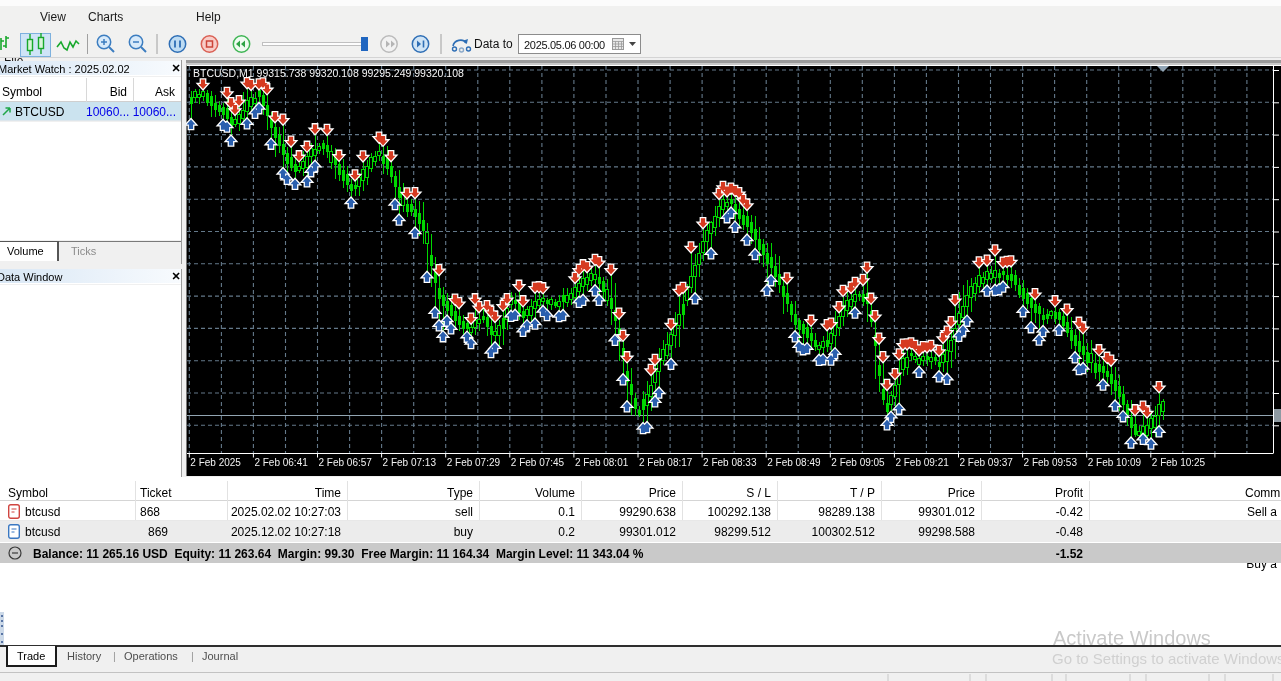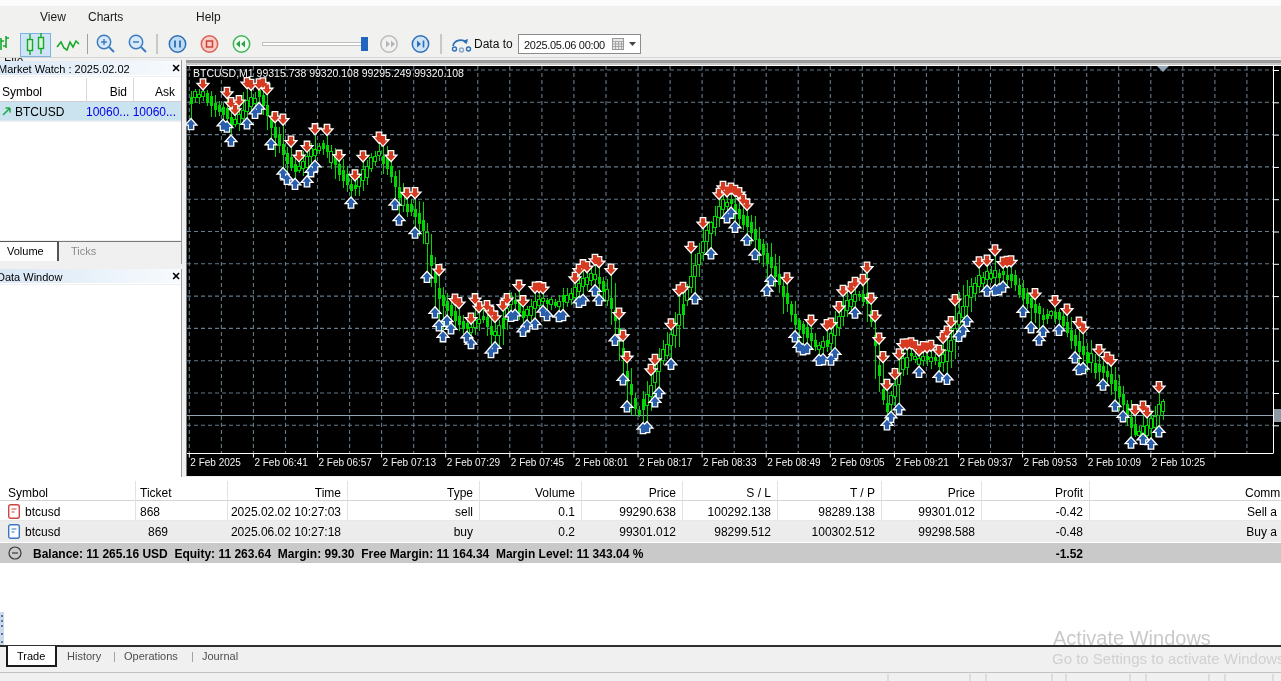--- a/index.html
+++ b/index.html
@@ -209,29 +209,29 @@
   <span class="abs" style="left:1177px;width:100px;text-align:right;">Sell a</span>
 </div>
 
 <svg class="abs" style="left:8px;top:524px;" width="12" height="15">
   <rect x="0.7" y="0.7" width="10.6" height="13.6" rx="2" fill="#fff" stroke="#3a78c2" stroke-width="1.4"></rect>
   <path d="M3.5 5h5M3.5 8h3" stroke="#3a78c2" stroke-width="1.2"></path>
 </svg>
 <div class="abs t12" style="top:525px;color:#000;">
   <span class="abs" style="left:25px;">btcusd</span>
   <span class="abs" style="left:140px;margin-left:8px;">869</span>
-  <span class="abs" style="left:211px;width:130px;text-align:right;white-space:nowrap;">2025.06.02 10:27:18</span>
+  <span class="abs" style="left:211px;width:130px;text-align:right;white-space:nowrap;">2025.12.02 10:27:18</span>
   <span class="abs" style="left:373px;width:100px;text-align:right;">buy</span>
   <span class="abs" style="left:475px;width:100px;text-align:right;">0.2</span>
   <span class="abs" style="left:576px;width:100px;text-align:right;">99301.012</span>
   <span class="abs" style="left:671px;width:100px;text-align:right;">98299.512</span>
   <span class="abs" style="left:775px;width:100px;text-align:right;">100302.512</span>
   <span class="abs" style="left:875px;width:100px;text-align:right;">99298.588</span>
   <span class="abs" style="left:983px;width:100px;text-align:right;">-0.48</span>
-  <span class="abs" style="left:1177px;width:100px;text-align:right;">Buy a</span>
+  <span class="abs" style="left:1177px;width:100px;text-align:right;margin-top:32px;">Buy a</span>
 </div>
 
 <div class="abs" style="left:0;top:543px;width:1281px;height:20px;background:#c9c9c9;"></div>
 <svg class="abs" style="left:8px;top:546px;" width="14" height="14">
   <circle cx="7" cy="7" r="6" fill="none" stroke="#3a3a3a" stroke-width="1.2"></circle>
   <path d="M4 7h6" stroke="#3a3a3a" stroke-width="1.2"></path>
 </svg>
 <div class="abs t12" style="left:26px;top:547px;color:#000;font-weight:bold;white-space:nowrap;margin-left:7px;">Balance: 11 265.16 USD&nbsp; Equity: 11 263.64&nbsp; Margin: 99.30&nbsp; Free Margin: 11 164.34&nbsp; Margin Level: 11 343.04 %</div>
 <div class="abs t12" style="left:983px;top:547px;width:100px;text-align:right;color:#000;font-weight:bold;">-1.52</div>
 

